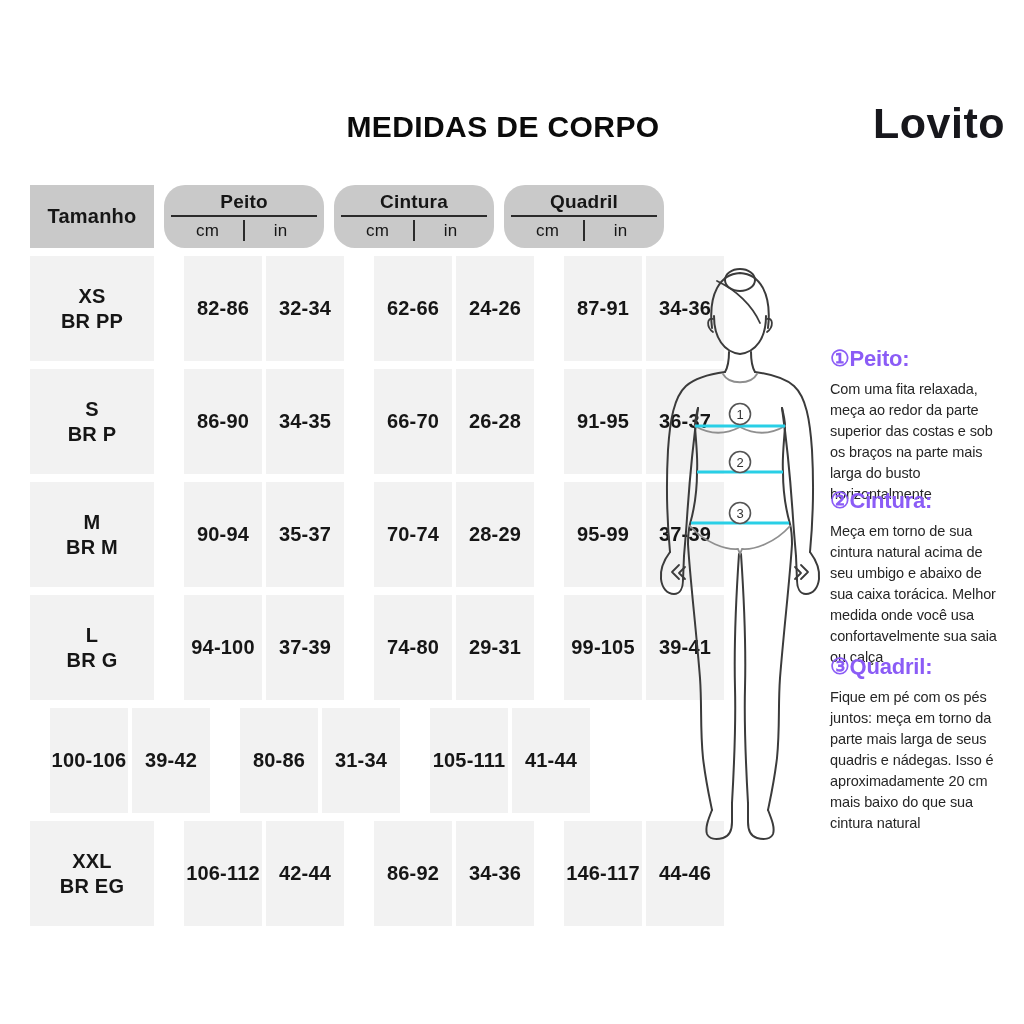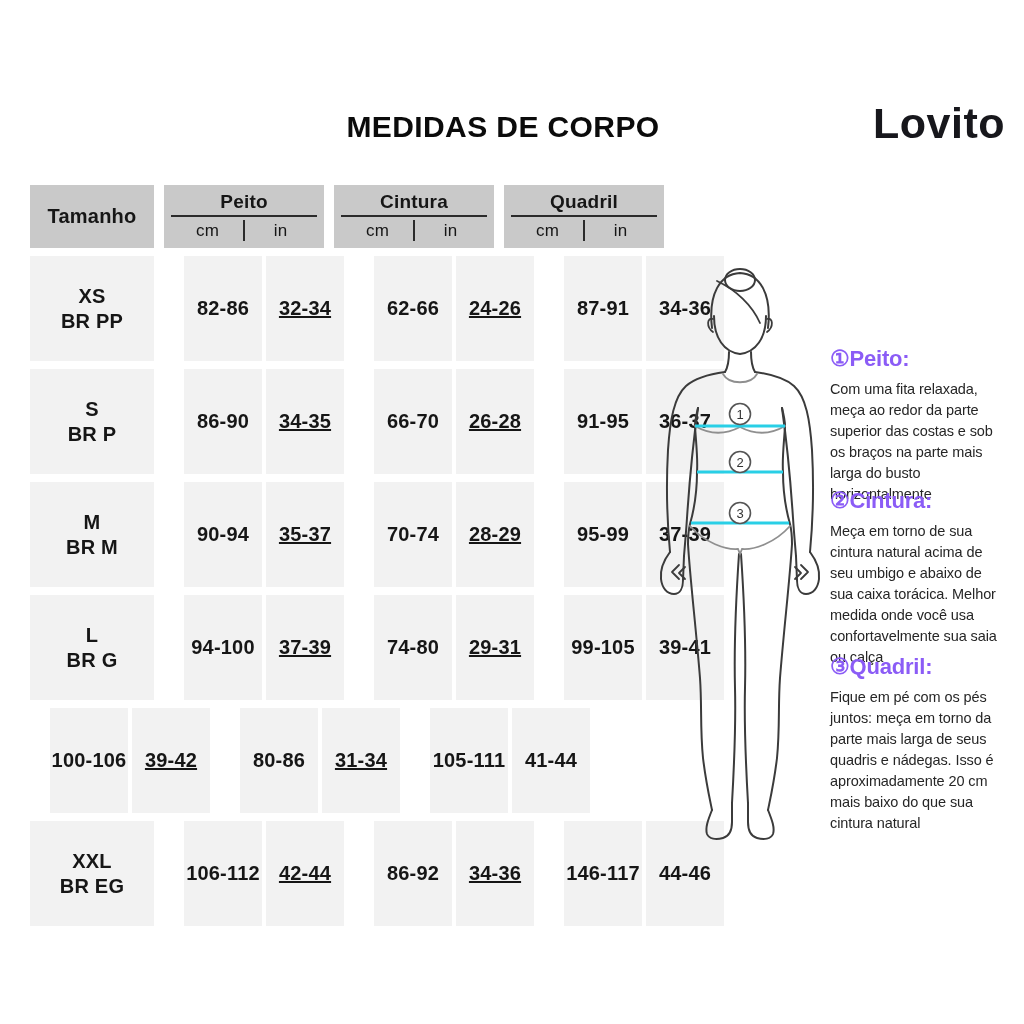--- a/index.html
+++ b/index.html
@@ -24,22 +24,22 @@
   .cell {
     background:#f2f2f2; display:flex; align-items:center; justify-content:center;
     font-weight:bold; font-size:20px; letter-spacing:.2px;
   }
   .hcell { background:#c9c9c9; }
   .h { height:63px; }
   .r { height:105px; }
   .size-col { width:124px; margin-right:10px; }
   .col { width:78px; }
   .gap-sm { margin-right:4px;margin-left:20px; }
-  .gap-lg { margin-right:10px;text-decoration:underline; }
-  .group-cell { width:160px; margin-right:10px; flex-direction:column; justify-content:center; }
+  .gap-lg { margin-right:10px; }
+  .group-cell { width:160px; margin-right:10px; flex-direction:column; justify-content:center;border-radius:21px; }
   .group-cell:last-child { margin-right:0; }
   .glabel { font-size:19px; font-weight:bold; line-height:20px; }
   .gline { width:146px; height:2px; background:#2b2b2b; margin:3px 0 2px 0; }
   .gunits { display:flex; width:146px; position:relative; }
   .unit { flex:1; text-align:center; font-size:17px; font-weight:normal; padding-top:2px; }
   .vdiv { position:absolute; left:50%; top:1px; width:2px; height:21px; background:#2b2b2b; transform:translateX(-50%); }
   .size-cell { flex-direction:column; line-height:25px; }
 
   
   .gsec { left:830px; width:176px; }

